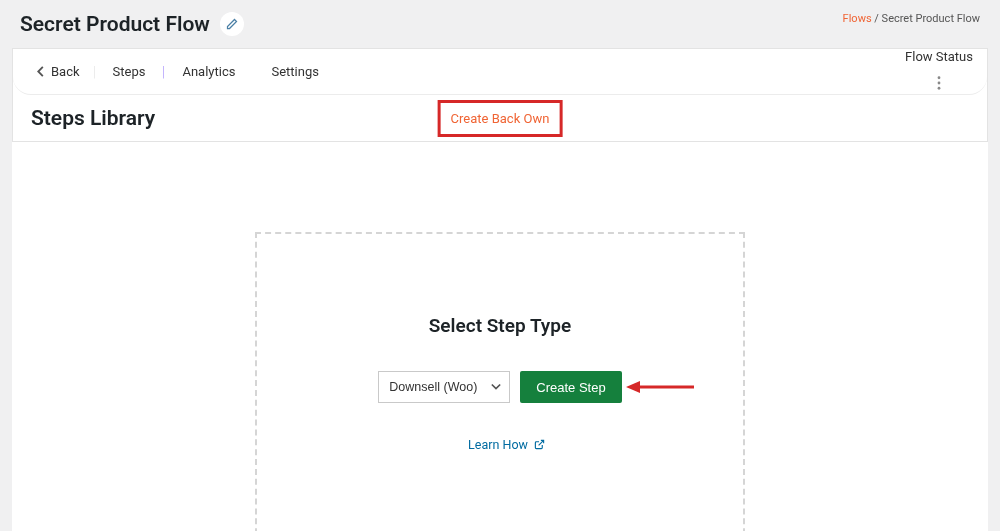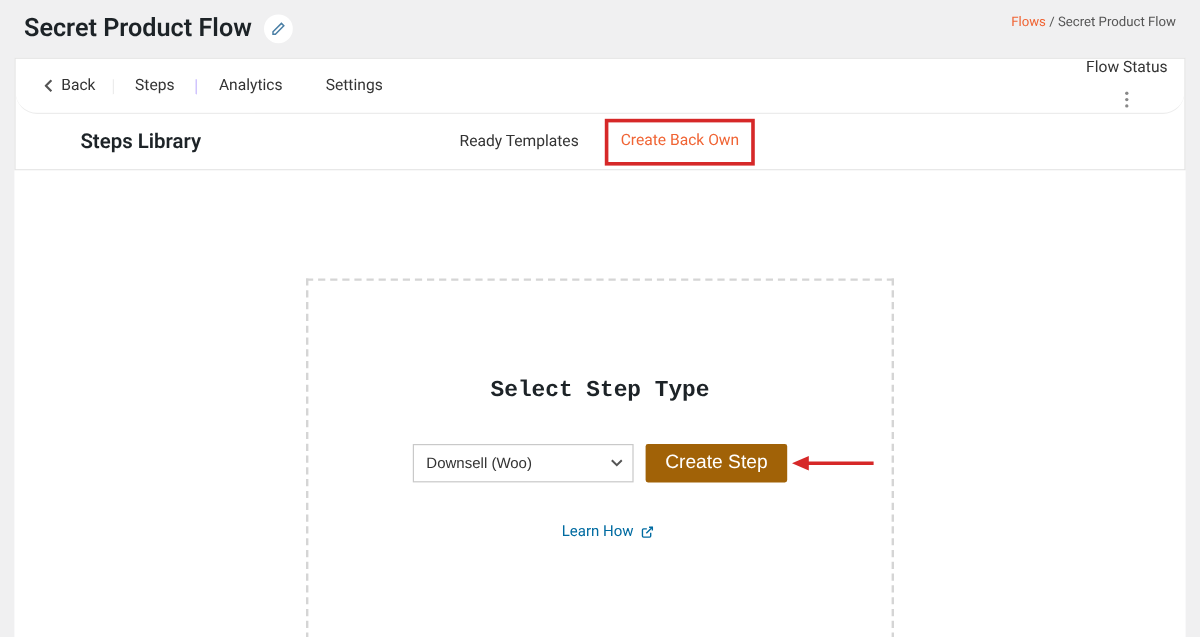--- a/index.html
+++ b/index.html
@@ -98,24 +98,23 @@
     color: #757575;
   }
   .subheader {
     display: flex;
     align-items: center;
     padding: 0 18px;
     height: 46px;
     position: relative;
   }
   .subheader-title {
-    font-size: 17px;
+    font-size: 21px;
     font-weight: 600;
     color: #1d2327;
-    margin-left: 36px;
   }
   .subtabs {
     position: absolute;
     left: 50%;
     transform: translateX(-50%);
     display: flex;
     gap: 10px;
   }
   .subtab {
     padding: 12px 12px;
@@ -142,32 +141,31 @@
     width: 490px;
     padding: 80px 30px 90px 30px;
     text-align: center;
     position: relative;
   }
   .step-heading {
     font-size: 19px;
     font-weight: 600;
     color: #1d2327;
     margin-bottom: 34px;
-    font-family: Liberation Mono, monospace;
   }
   .controls-row {
     display: flex;
     justify-content: center;
     gap: 10px;
     margin-bottom: 34px;
     position: relative;
   }
   .select-wrap {
     position: relative;
-    width: 184px;
+    width: 132px;
   }
   .select-wrap select {
     width: 100%;
     height: 32px;
     padding: 0 28px 0 10px;
     font-size: 12.5px;
     color: #333;
     border: 1px solid #c9c9c9;
     background: #fff;
     appearance: none;
@@ -176,26 +174,26 @@
   }
   .select-caret {
     position: absolute;
     right: 9px;
     top: 50%;
     transform: translateY(-50%);
     pointer-events: none;
     color: #555;
   }
   .create-btn {
-    background: #a16207;
+    background: #15803d;
     color: #fff;
     border: none;
     height: 32px;
     padding: 0 16px;
-    font-size: 16px;
+    font-size: 13px;
     cursor: pointer;
     border-radius: 2px;
   }
   .arrow-annot {
     position: absolute;
     left: 100%;
     top: 50%;
     transform: translateY(-50%);
     margin-left: 4px;
     display: flex;
@@ -251,21 +249,20 @@
             <circle cx="2" cy="8" r="1.6" fill="#888"></circle>
             <circle cx="2" cy="14" r="1.6" fill="#888"></circle>
           </svg>
       </span>
     </div>
   </div>
 
   <div class="subheader">
     <span class="subheader-title">Steps Library</span>
     <div class="subtabs">
-      <span class="subtab">Ready Templates</span>
       <span class="subtab active highlight-box">Create Back Own</span>
     </div>
   </div>
 </div>
 
 <div class="content-area">
   <div class="dashed-box">
     <div class="step-heading">Select Step Type</div>
     <div class="controls-row">
       <div class="select-wrap">

